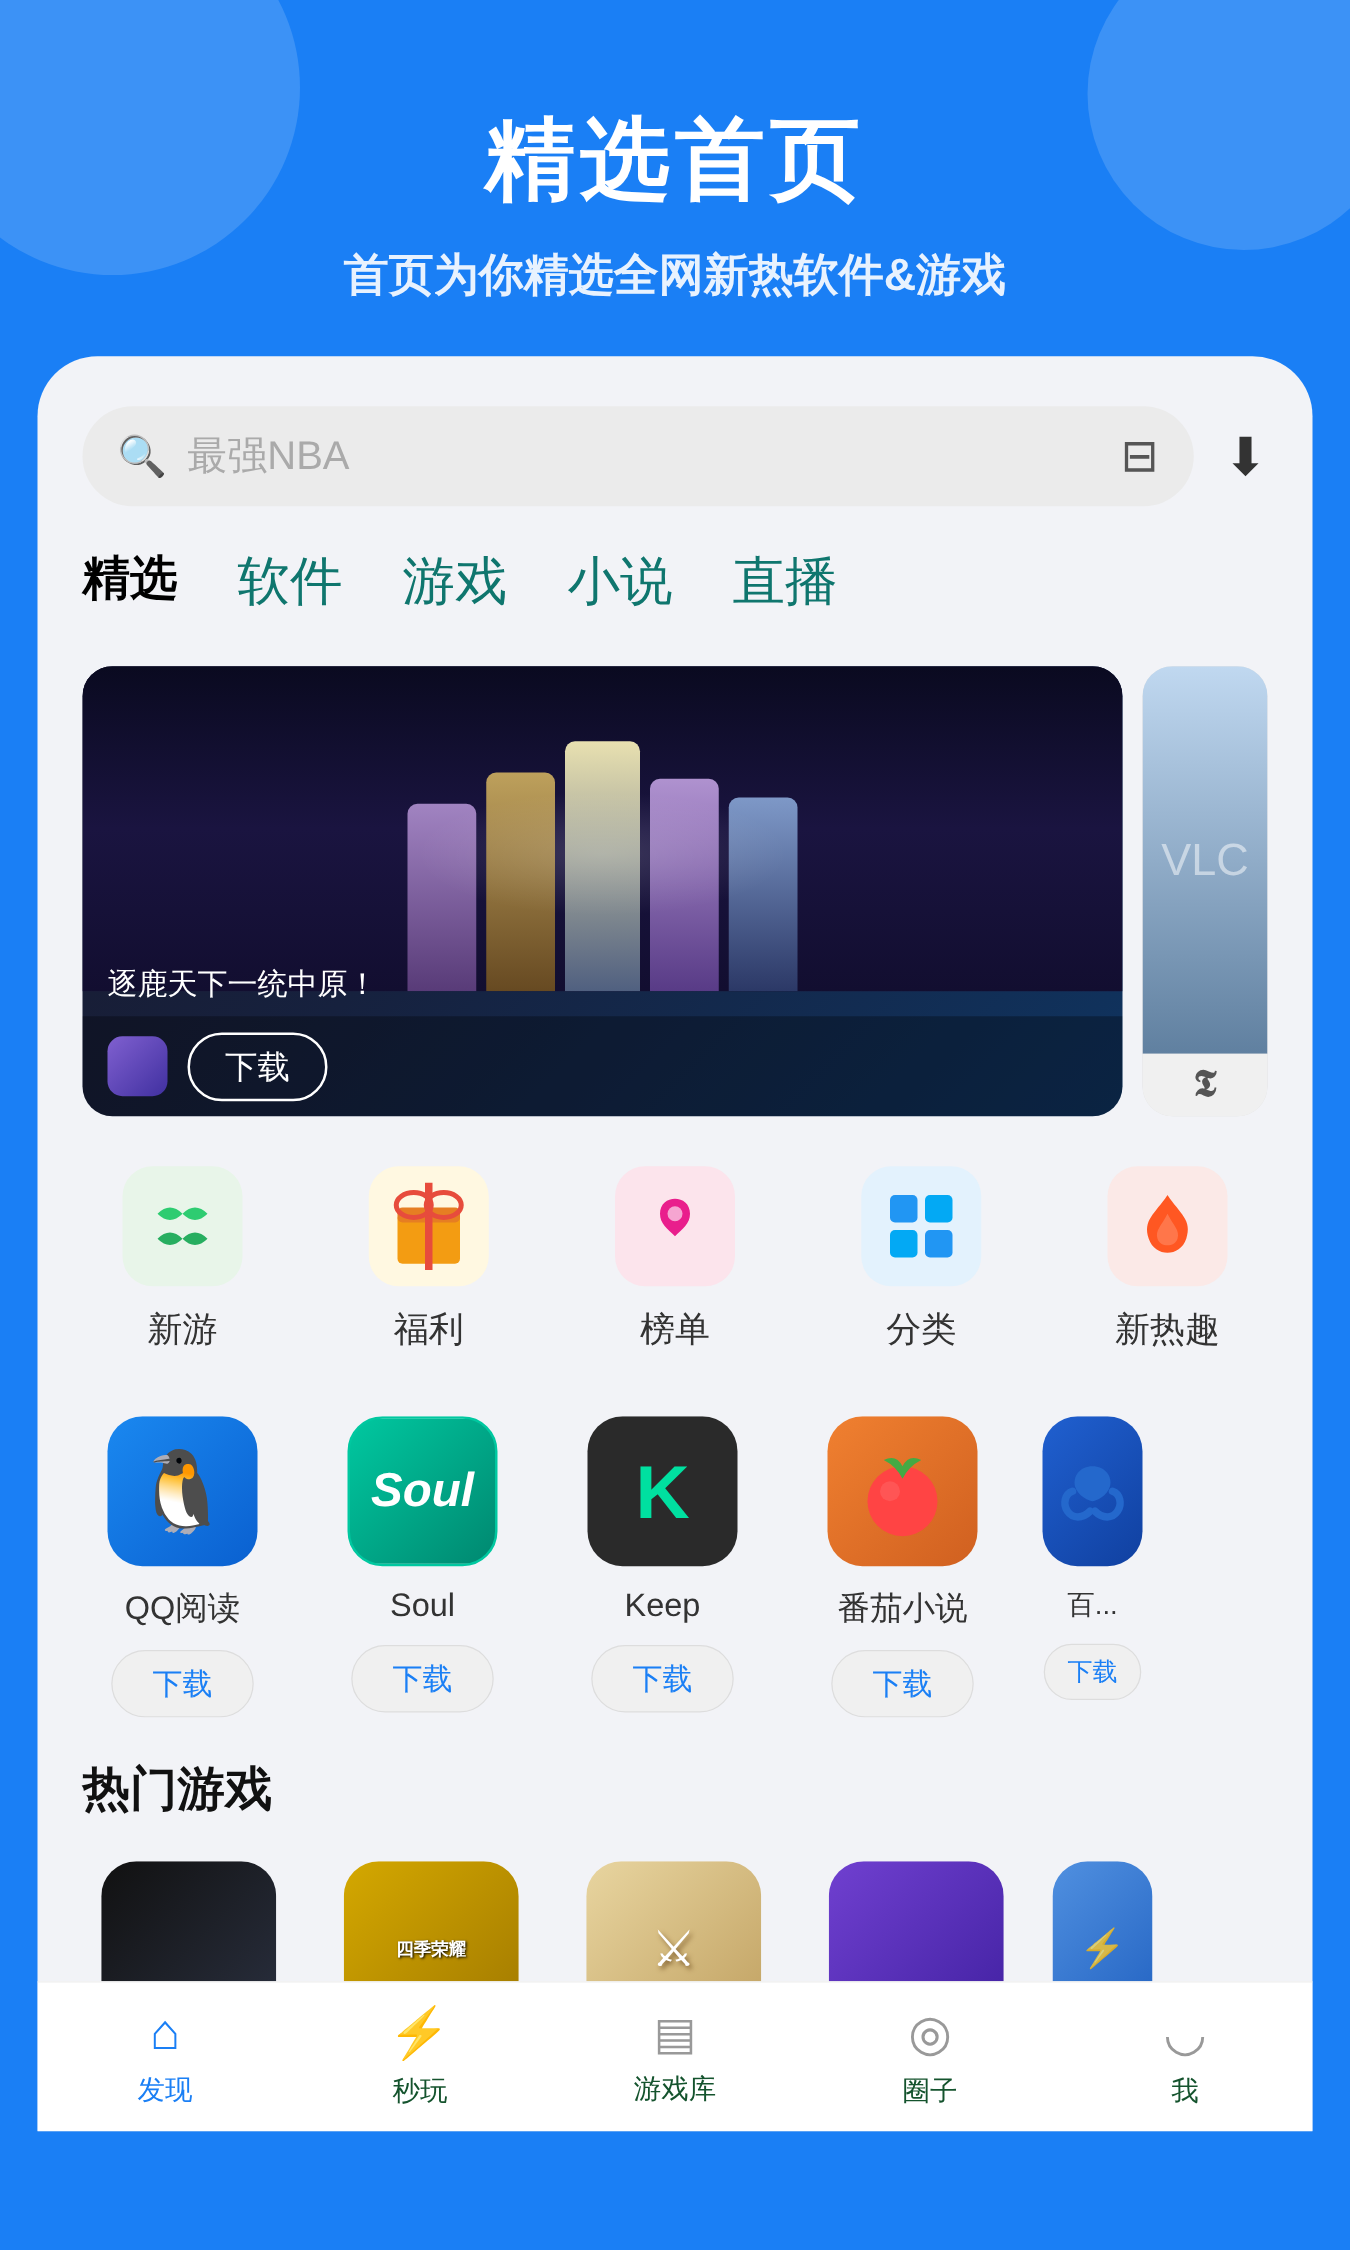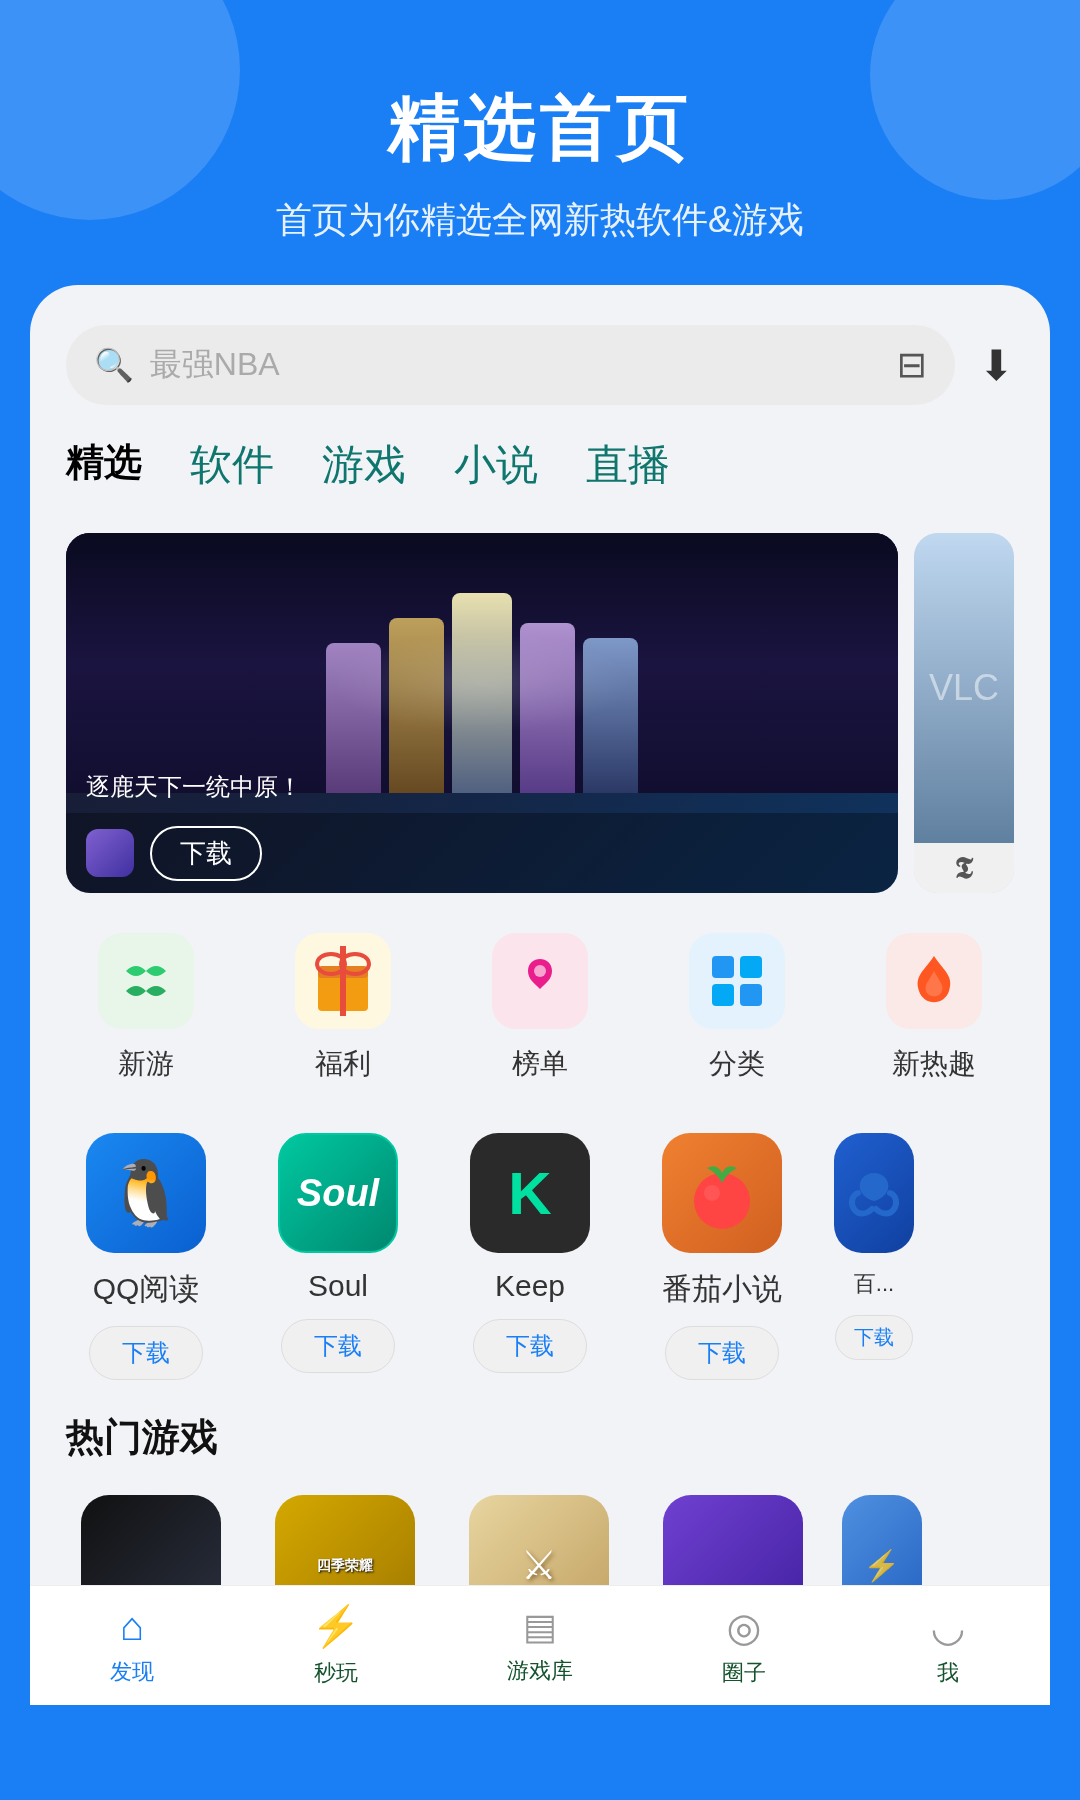--- a/index.html
+++ b/index.html
@@ -39,21 +39,21 @@
     .header-title {
       font-size: 72px;
       font-weight: 800;
       color: #fff;
       letter-spacing: 4px;
       margin-bottom: 20px;
     }
     .header-subtitle {
       font-size: 36px;
       color: rgba(255,255,255,0.9);
-      font-weight: 400;
+      font-weight: 700;
     }
 
     
     .main-card {
       position: relative;
       z-index: 1;
       background: #f2f3f7;
       border-radius: 48px 48px 0 0;
       margin: 0 30px;
       padding: 40px 0 0 0;
@@ -250,21 +250,21 @@
       height: 120px;
       border-radius: 28px;
       display: flex;
       align-items: center;
       justify-content: center;
       font-size: 48px;
       overflow: hidden;
       position: relative;
     }
     .app-name {
-      font-size: 30px;
+      font-size: 26px;
       color: #333;
       text-align: center;
     }
     .dl-btn {
       background: #f0f0f0;
       border: 1.5px solid #ddd;
       border-radius: 30px;
       font-size: 24px;
       color: #1a7ff5;
       padding: 10px 32px;

